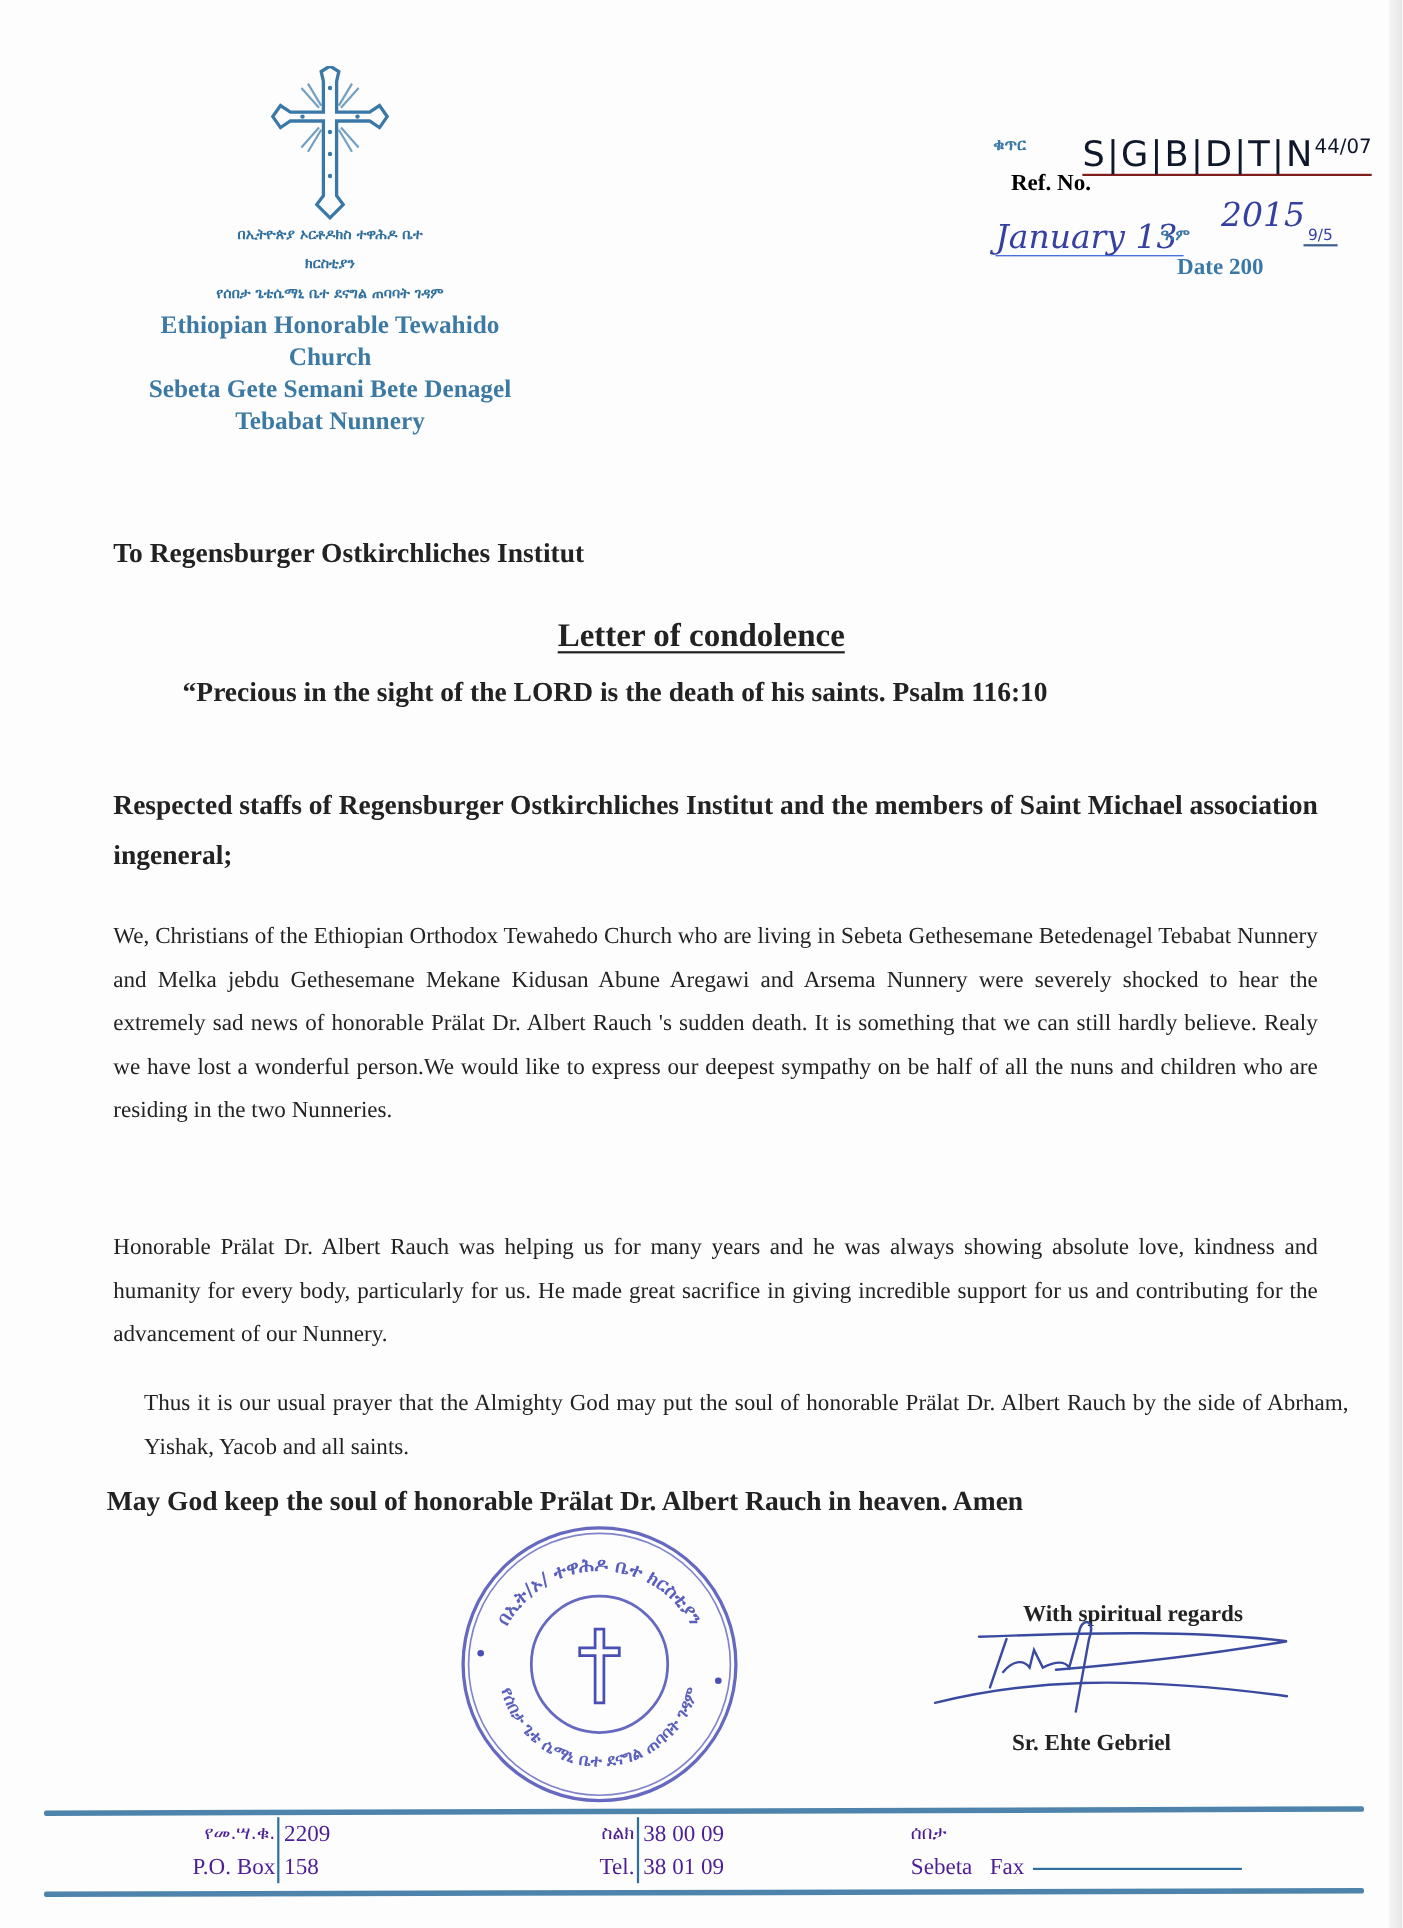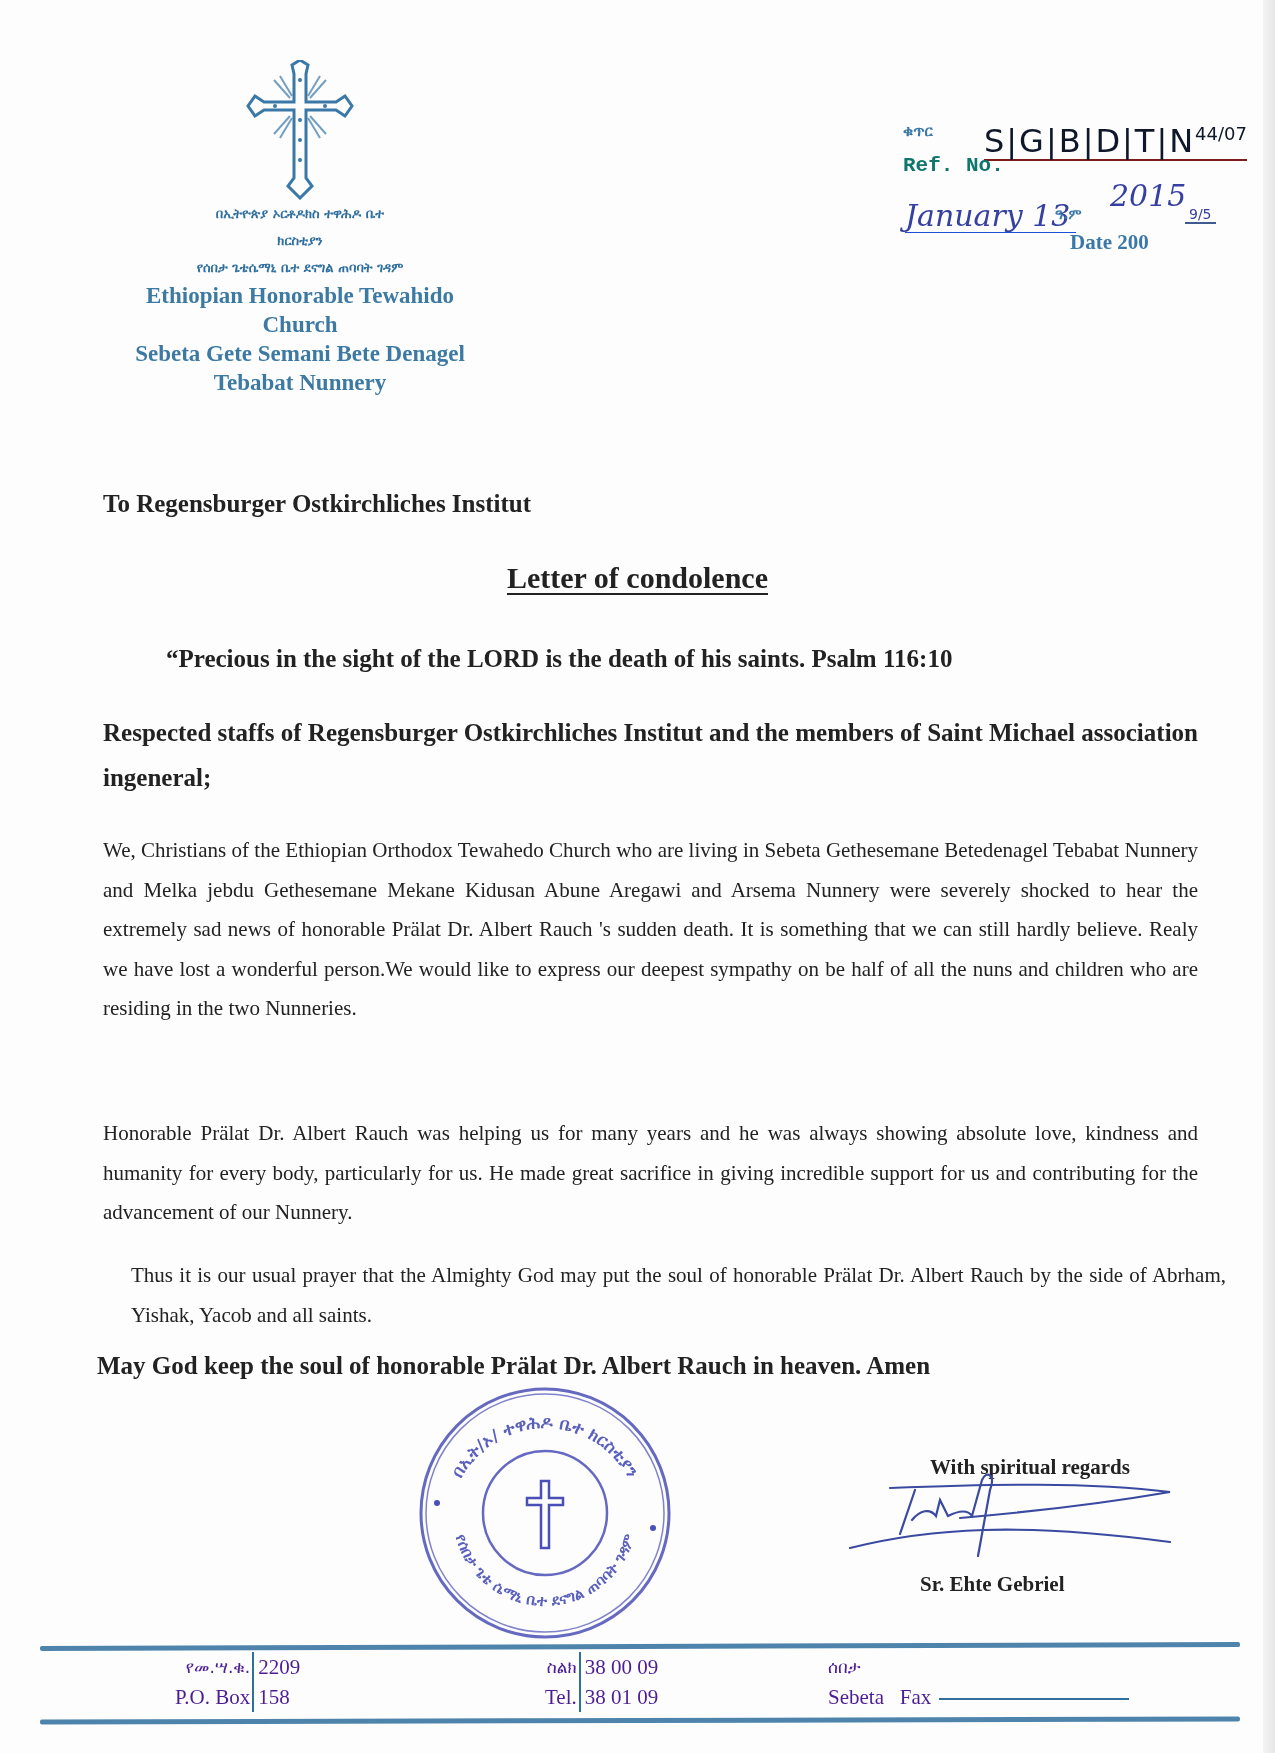--- a/index.html
+++ b/index.html
@@ -11,32 +11,32 @@
 
   .letterhead { position: absolute; left: 90px; top: 60px; width: 420px; text-align: center; }
   .cross { width: 120px; height: 140px; margin: 0 auto 0 auto; display: block; }
   .lh-amh { font-family: "DejaVu Sans", sans-serif; font-weight: bold; font-size: 13px; line-height: 27px; color: #2f6f9e; }
   .lh-eng { font-family: "Liberation Serif", serif; font-weight: bold; font-size: 23px; line-height: 29px; color: #3d7aa3; }
 
   .ref-block { position: absolute; left: 895px; top: 108px; width: 370px; height: 160px; }
   .ref-amh { position: absolute; left: 8px; top: 44px; font-family: "DejaVu Sans", sans-serif; font-size: 15px; color: #3a78a8; font-weight: bold; }
   .ref-hand { position: absolute; left: 89px; top: 8px; font-family: "DejaVu Sans", sans-serif; font-size: 32px; color: #0f172a; letter-spacing: 2px; border-bottom: 2px solid #7f1d1d; padding-bottom: 0; line-height: 36px; }
   .ref-suffix { font-size: 18px; letter-spacing: 0; vertical-align: super; }
-  .ref-label { position: absolute; left: 8px; top: 48px; font-family: Liberation Mono, monospace; font-weight: bold; font-size: 21px; color: #0f766e; top: 48px; }
+  .ref-label { position: absolute; left: 24px; top: 48px; font-family: Liberation Serif, serif; font-weight: bold; font-size: 21px; color: #000000; top: 48px; }
   .ref-label { top: 46px; }
   .date-hand { position: absolute; left: 10px; top: 92px; font-family: "DejaVu Serif", serif; font-style: italic; font-size: 30px; color: #3540a0; border-bottom: 1px solid #1d4ed8; line-height: 32px; padding-right: 6px; text-align: right; }
   .date-year { position: absolute; left: 215px; top: 70px; font-family: "DejaVu Serif", serif; font-style: italic; font-size: 30px; color: #3540a0; }
   .date-amh { position: absolute; left: 160px; top: 98px; font-family: "DejaVu Sans", sans-serif; font-size: 14px; color: #3a78a8; font-weight: bold; }
   .date-frac { position: absolute; left: 290px; top: 98px; font-family: "DejaVu Sans", sans-serif; font-size: 14px; color: #3540a0; border-bottom: 2px solid #3f5c8e; padding: 0 4px; }
   .date-label { position: absolute; left: 175px; top: 122px; font-family: "Liberation Serif", serif; font-weight: bold; font-size: 21px; color: #3a78a8; }
 
   .recipient { position: absolute; left: 103px; top: 490px; font-size: 25px; font-weight: bold; }
   .title { position: absolute; left: 0; width: 1275px; top: 561px; text-align: center; font-size: 30px; font-weight: bold; }
   .title span { text-decoration: underline; text-decoration-thickness: 2px; text-underline-offset: 5px; }
-  .verse { position: absolute; left: 166px; top: 645px; font-size: 25px; font-weight: bold; }
+  .verse { position: absolute; left: 166px; top: 616px; font-size: 25px; font-weight: bold; }
   .salutation { position: absolute; left: 103px; top: 710px; width: 1095px; font-size: 25px; font-weight: bold; line-height: 45px; text-align: justify; }
   .para { position: absolute; left: 103px; width: 1095px; font-size: 21px; line-height: 39.5px; text-align: justify; }
   .p1 { top: 831px; }
   .p2 { top: 1114px; }
   .p3 { top: 1256px; margin-left: 28px; }
   .closing { position: absolute; left: 97px; top: 1352px; font-size: 25px; font-weight: bold; }
 
   .seal { position: absolute; left: 415px; top: 1383px; width: 260px; height: 260px; }
   .regards { position: absolute; left: 930px; top: 1455px; font-size: 21px; font-weight: bold; }
   .signature { position: absolute; left: 840px; top: 1470px; width: 360px; height: 110px; }

